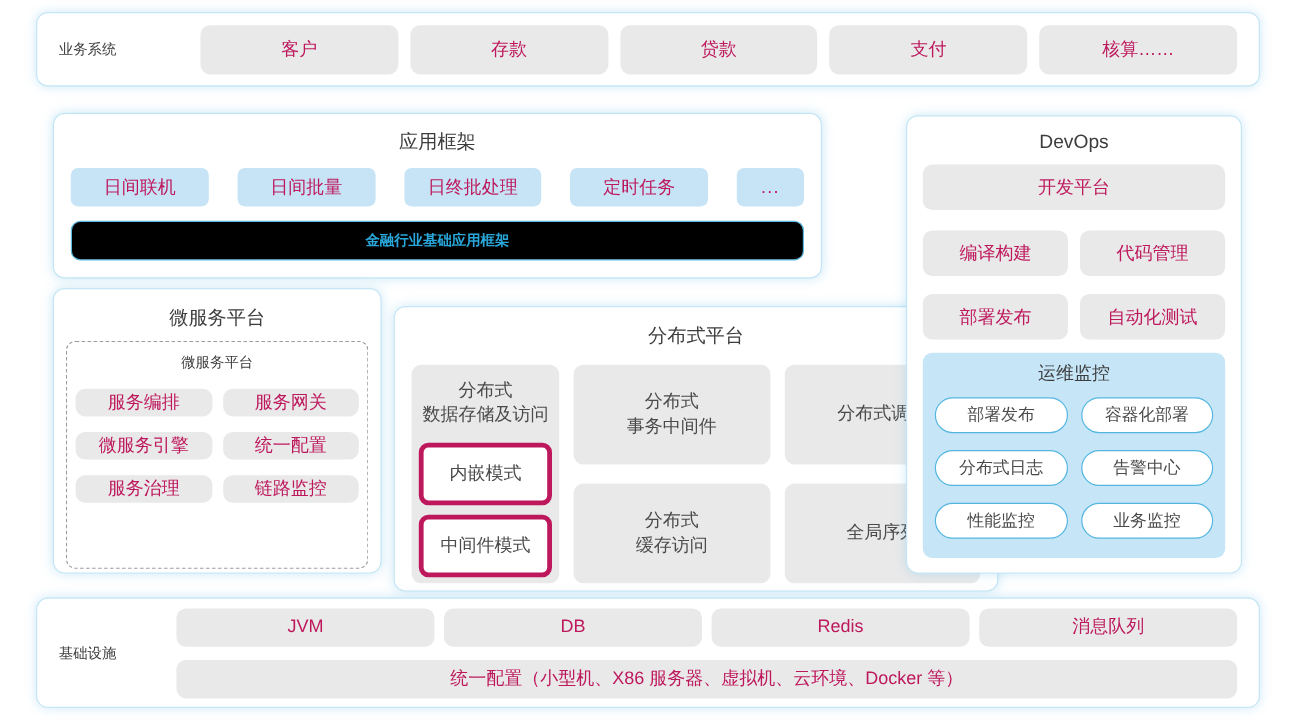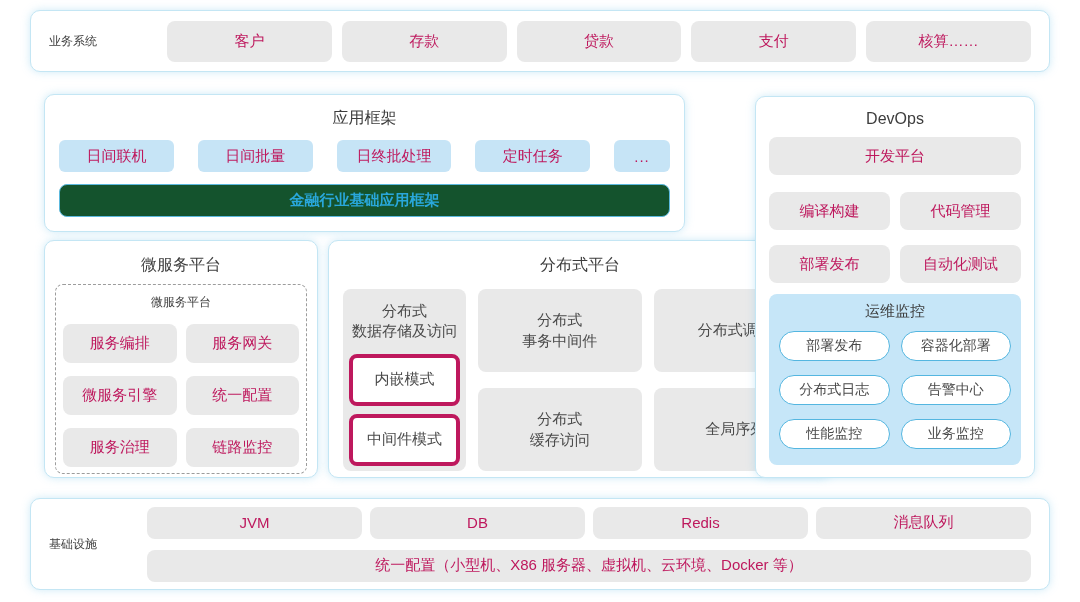--- a/index.html
+++ b/index.html
@@ -31,34 +31,34 @@
   .bar-label { flex:0 0 auto; font-size:12px; color:#3d3d3d; font-weight:500; }
   .top-bar .bar-label { width:86px; margin-right:22px; }
   .top-bar .btn { flex:1; height:41px; }
 
   
   .app-framework { left:44px; top:94px; width:641px; height:138px; padding:13px 14px 0; }
   .modes { display:flex; gap:24px; margin-top:11px; }
   .modes .btn { flex:1; height:32px; background:#c6e4f6; border-radius:6px; }
   .modes .btn.dots { flex:0 0 56px; letter-spacing:1px; }
   .base-framework { margin-top:12px; height:33px;
-    border:1px solid #5cb9de; border-radius:8px; background:#14532d;
+    border:1px solid #5cb9de; border-radius:8px; background:#000000;
     display:flex; align-items:center; justify-content:center;
-    color:#29a7da; font-size:15px; font-weight:600; }
+    color:#29a7da; font-size:12px; font-weight:600; }
 
   
   .microservice { left:44px; top:240px; width:274px; height:238px; padding:14px 10px 0; }
   .dashed-box { margin-top:8px; height:190px;
     border:1px dashed #9c9c9c; border-radius:8px; padding:9px 7px 0; }
   .inner-title { text-align:center; font-size:12px; color:#3d3d3d; }
   .ms-grid { display:grid; grid-template-columns:1fr 1fr; gap:13px 9px; margin-top:13px; }
-  .ms-grid .btn { height:39px; }
+  .ms-grid .btn { height:23px; }
 
   
-  .distributed { left:328px; top:240px; width:504px; height:238px; padding:14px 14px 0; }
+  .distributed { left:328px; top:255px; width:504px; height:238px; padding:14px 14px 0; }
   .dist-cols { display:flex; gap:12px; margin-top:13px; height:182px; }
   .graybox { background:#e9e9e9; border-radius:8px; color:#4a4a4a; font-size:15px; }
   .dist-storage { flex:0 0 123px; padding:12px 6px 0; text-align:center; }
   .pre { white-space:pre-line; line-height:1.35; }
   .dist-storage .white-btn { height:52px; }
   .dist-storage .white-btn.first { margin-top:12px; }
   .dist-storage .white-btn.second { margin-top:8px; }
   .dist-col { flex:1; display:flex; flex-direction:column; gap:16px; }
   .dist-cell { flex:1; display:flex; align-items:center; justify-content:center;
     text-align:center; line-height:1.35; }

